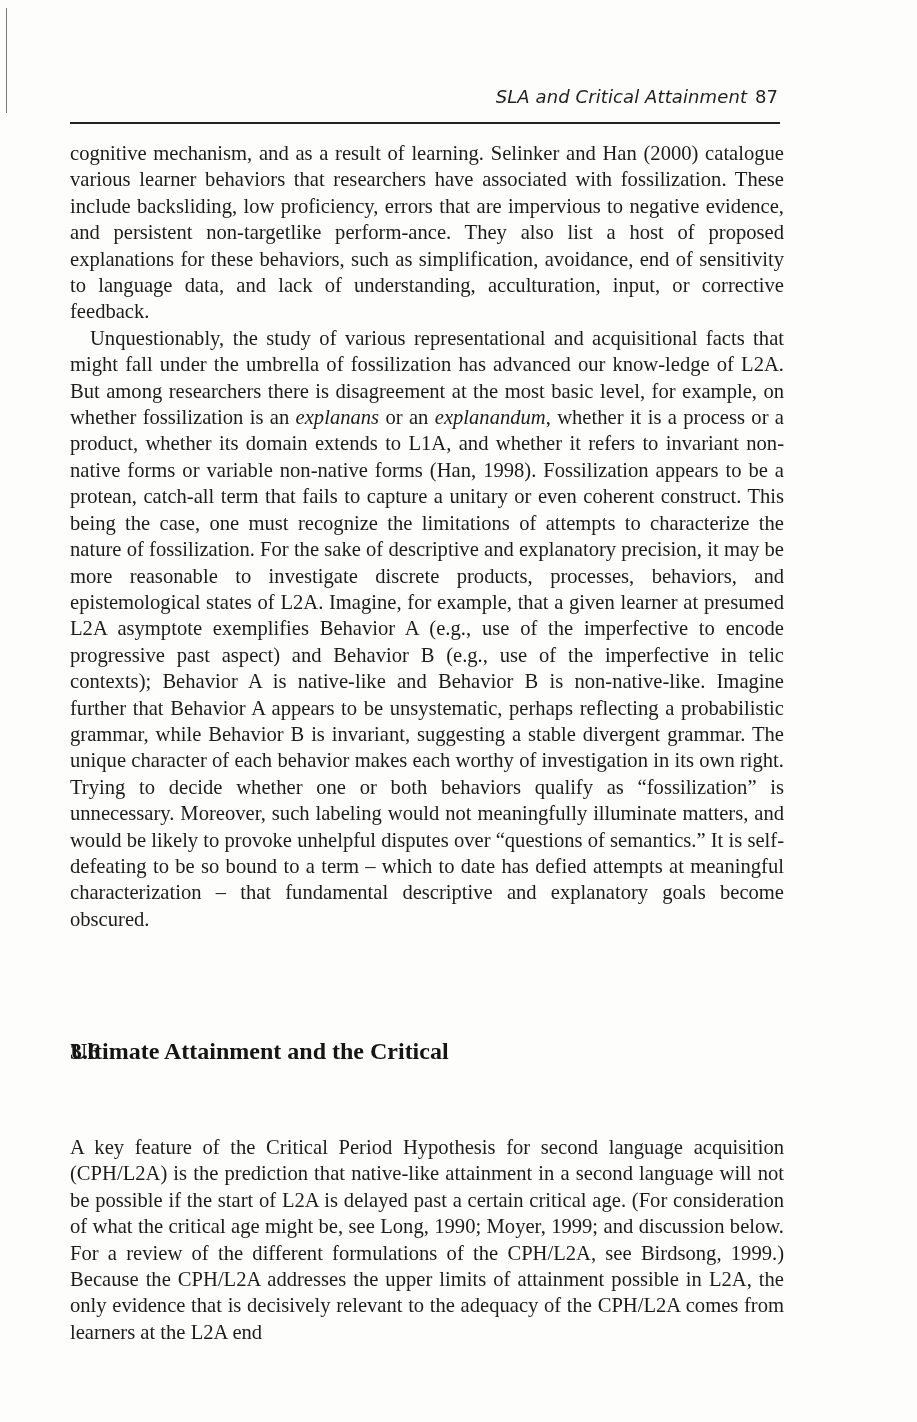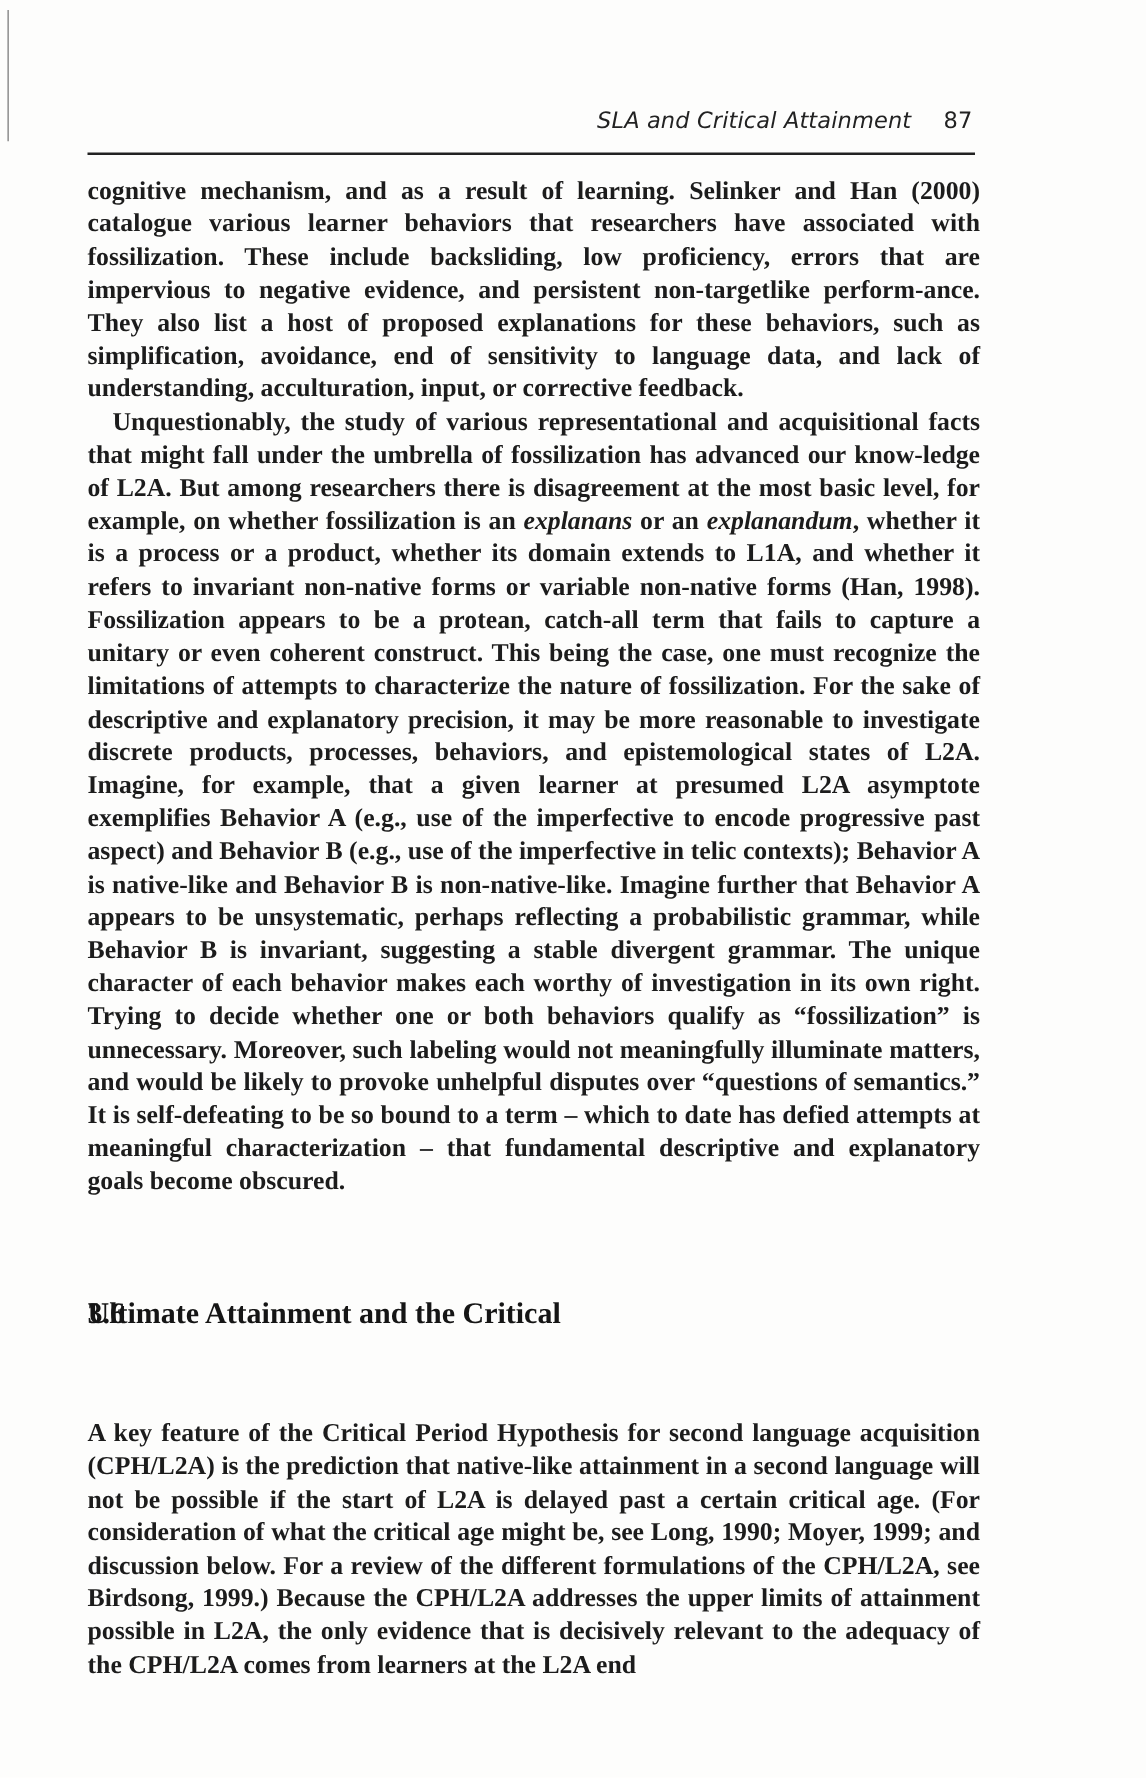--- a/index.html
+++ b/index.html
@@ -32,21 +32,21 @@
       text-align: right;
       font-family: "DejaVu Sans", "Liberation Sans", sans-serif;
       font-size: 18px;
       color: #222;
       letter-spacing: 0.1px;
     }
     .running-head .rh-title {
       font-style: italic;
     }
     .running-head .rh-page {
-      margin-left: 20px;
+      margin-left: 2px;
       font-style: normal;
     }
     .head-rule {
       position: absolute;
       left: 70px;
       top: 122px;
       width: 710px;
       height: 2px;
       background: #222;
     }
@@ -54,21 +54,20 @@
       position: absolute;
       left: 70px;
       width: 714px;
       font-size: 20.6px;
       line-height: 26.4px;
       text-align: justify;
       color: #1c1c1c;
     }
     .body-text p {
       margin: 0;
-      font-weight: bold;
     }
     .indent {
       text-indent: 20px;
     }
     #block1 { top: 140px; }
     .heading {
       position: absolute;
       left: 70px;
       top: 1033px;
       width: 714px;

